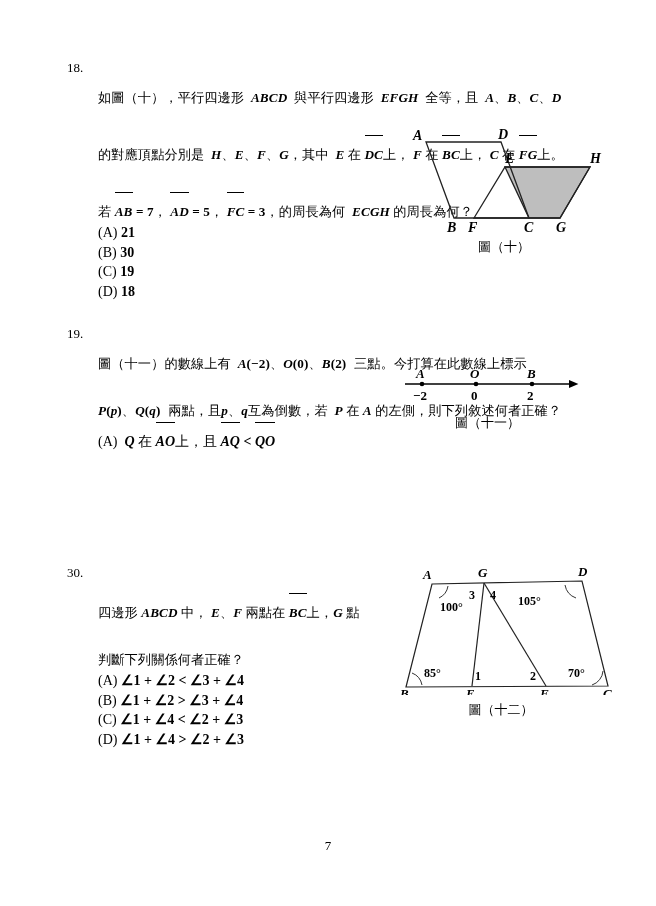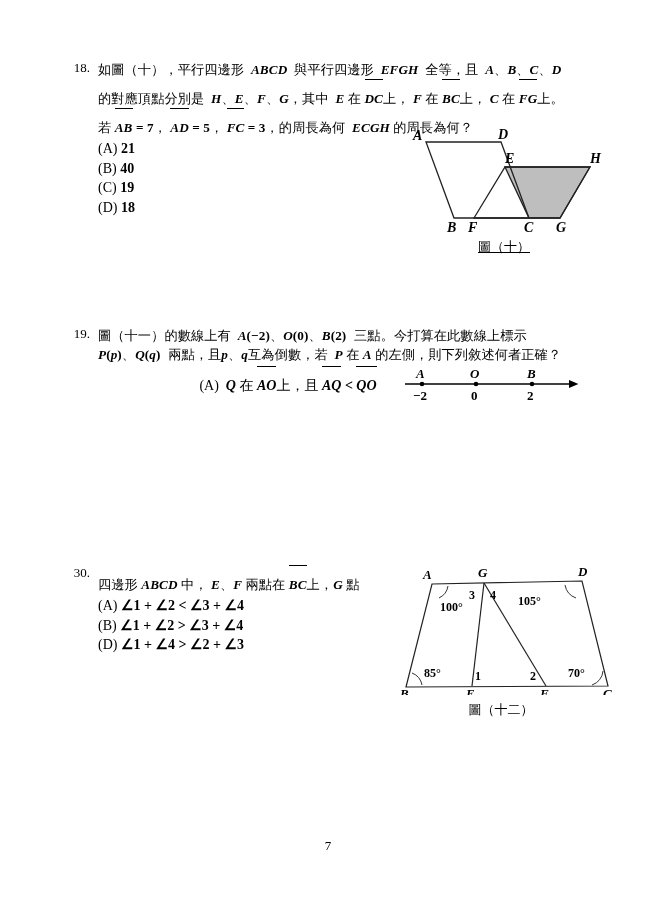--- a/index.html
+++ b/index.html
@@ -27,36 +27,37 @@
   .question {
     position: absolute;
     width: 580px;
     left: 60px;
   }
   .q-num {
     position: absolute;
     left: 0;
     top: 0;
     width: 30px;
-    text-align: right;
+    text-align: center;
     font-size: 13px;
     font-family: "Liberation Serif", serif;
   }
   .q-body {
     position: absolute;
     left: 38px;
     top: 0;
     width: 330px;
   }
   .stem-line {
     font-size: 13.2px;
     line-height: 19px;
     letter-spacing: 0.1px;
     white-space: nowrap;
     font-family: "Liberation Serif", "DejaVu Serif", serif;
+    margin-top: 28px;
   }
   .cjk {
     font-family: "DejaVu Serif", "Liberation Serif", serif;
     font-style: normal;
   }
   .mvar {
     font-style: italic;
     font-weight: bold;
     font-family: "Liberation Serif", serif;
   }
@@ -151,21 +152,21 @@
         <span class="mvar">&nbsp;ECGH&nbsp;</span><span class="cjk">的周長為何？</span>
       </div>
 
       <div class="opt-list">
         <div class="opt">
           <span class="opt-tag">(A)</span>
           <span class="mnum">21</span>
         </div>
         <div class="opt">
           <span class="opt-tag">(B)</span>
-          <span class="mnum">40</span>
+          <span class="mnum">30</span>
         </div>
         <div class="opt">
           <span class="opt-tag">(C)</span>
           <span class="mnum">19</span>
         </div>
         <div class="opt">
           <span class="opt-tag">(D)</span>
           <span class="mnum">18</span>
         </div>
       </div>
@@ -183,26 +184,26 @@
 
       <text x="9" y="18" font-size="14">A</text>
       <text x="94" y="17" font-size="14">D</text>
       <text x="101" y="41" font-size="14">E</text>
       <text x="186" y="41" font-size="14">H</text>
       <text x="43" y="110" font-size="14">B</text>
       <text x="64" y="110" font-size="14">F</text>
       <text x="120" y="110" font-size="14">C</text>
       <text x="152" y="110" font-size="14">G</text>
     </svg>
-    <div class="fig-caption" style="width:200px;text-decoration:underline;">圖（十）</div>
+    <div class="fig-caption" style="width:200px;">圖（十）</div>
   </div>
 
   <div class="question" style="top:326px;">
     <div class="q-num">19.</div>
-    <div class="q-body" style="width:380px;text-align:center;">
+    <div class="q-body" style="width:380px;">
       <div class="stem-line">
         <span class="cjk">圖（十一）的數線上有</span>
         <span class="mvar">&nbsp;A</span><span class="mnum">(−2)</span><span class="cjk">、</span><span class="mvar">O</span><span class="mnum">(0)</span><span class="cjk">、</span><span class="mvar">B</span><span class="mnum">(2)</span>
         <span class="cjk">&nbsp;三點。今打算在此數線上標示</span>
       </div>
       <div class="stem-line">
         <span class="mvar">P</span><span class="mnum">(</span><span class="mvar">p</span><span class="mnum">)</span><span class="cjk">、</span><span class="mvar">Q</span><span class="mnum">(</span><span class="mvar">q</span><span class="mnum">)</span>
         <span class="cjk">&nbsp;兩點，且</span><span class="mvar">p</span><span class="cjk">、</span><span class="mvar">q</span><span class="cjk">互為倒數，若</span>
         <span class="mvar">&nbsp;P&nbsp;</span><span class="cjk">在</span><span class="mvar">&nbsp;A&nbsp;</span><span class="cjk">的左側，則下列敘述何者正確？</span>
       </div>
@@ -232,39 +233,47 @@
       <circle cx="132" cy="18" r="2.3" fill="#000"></circle>
 
       <text x="16" y="12" font-size="13">A</text>
       <text x="70" y="12" font-size="13">O</text>
       <text x="127" y="12" font-size="13">B</text>
 
       <text class="lbl-plain" x="13" y="34" font-size="13">−2</text>
       <text class="lbl-plain" x="71" y="34" font-size="13">0</text>
       <text class="lbl-plain" x="127" y="34" font-size="13">2</text>
     </svg>
+    <div class="fig-caption" style="width:175px;">圖（十一）</div>
   </div>
 
   <div class="question" style="top:565px;">
     <div class="q-num">30.</div>
     <div class="q-body" style="width:320px;">
       <div class="stem-line">
         <span class="cjk">四邊形</span><span class="mvar">&nbsp;ABCD&nbsp;</span><span class="cjk">中，</span>
         <span class="mvar">E</span><span class="cjk">、</span><span class="mvar">F&nbsp;</span><span class="cjk">兩點在</span>
         <span class="seg">BC</span><span class="cjk">上，</span><span class="mvar">G&nbsp;</span><span class="cjk">點</span>
       </div>
+      <div class="stem-line">
+        <span class="cjk">判斷下列關係何者正確？</span>
+      </div>
 
       <div class="opt-list">
         <div class="opt">
           <span class="opt-tag">(A)</span>
           <span class="mnum">∠1 + ∠2 &lt; ∠3 + ∠4</span>
         </div>
         <div class="opt">
           <span class="opt-tag">(B)</span>
           <span class="mnum">∠1 + ∠2 &gt; ∠3 + ∠4</span>
+        </div>
+        <div class="opt">
+          <span class="opt-tag">(C)</span>
+          <span class="mnum">∠1 + ∠4 &lt; ∠2 + ∠3</span>
         </div>
         <div class="opt">
           <span class="opt-tag">(D)</span>
           <span class="mnum">∠1 + ∠4 &gt; ∠2 + ∠3</span>
         </div>
       </div>
     </div>
   </div>
 
   <div class="figure" style="left:396px; top:563px; width:235px;">

